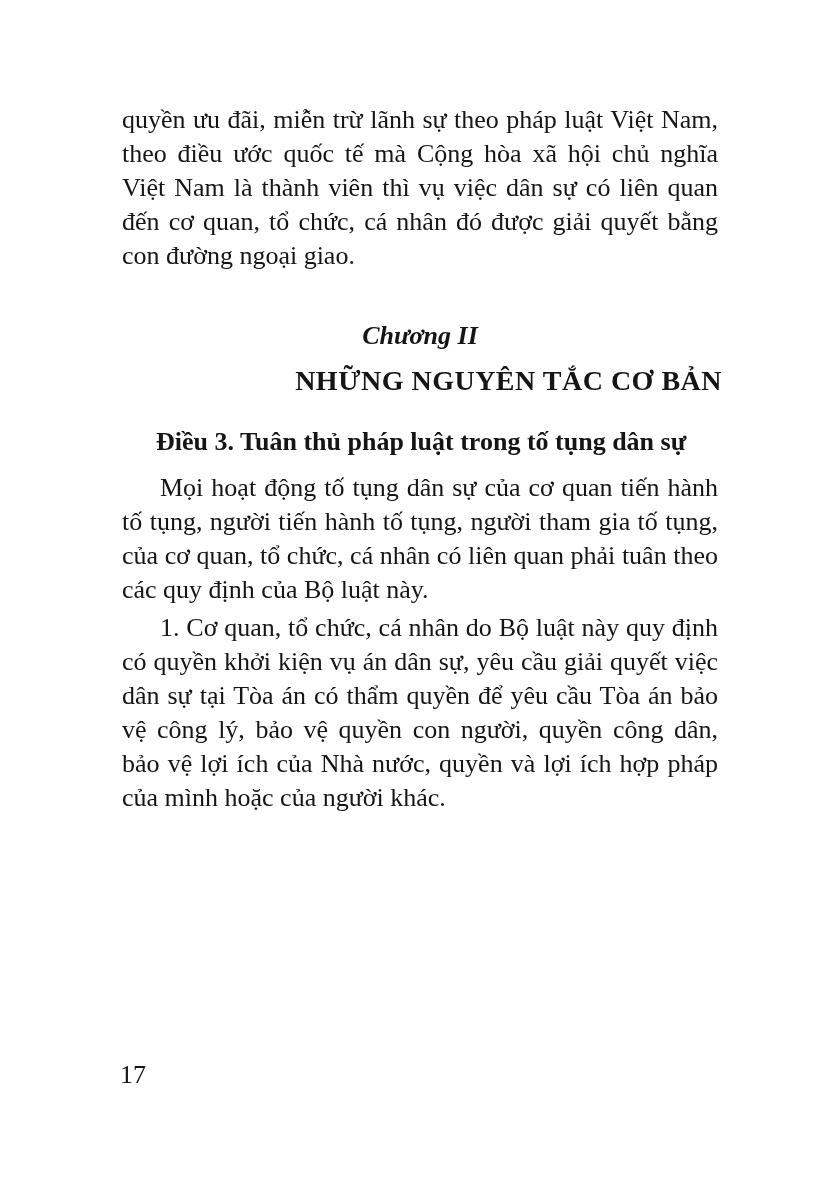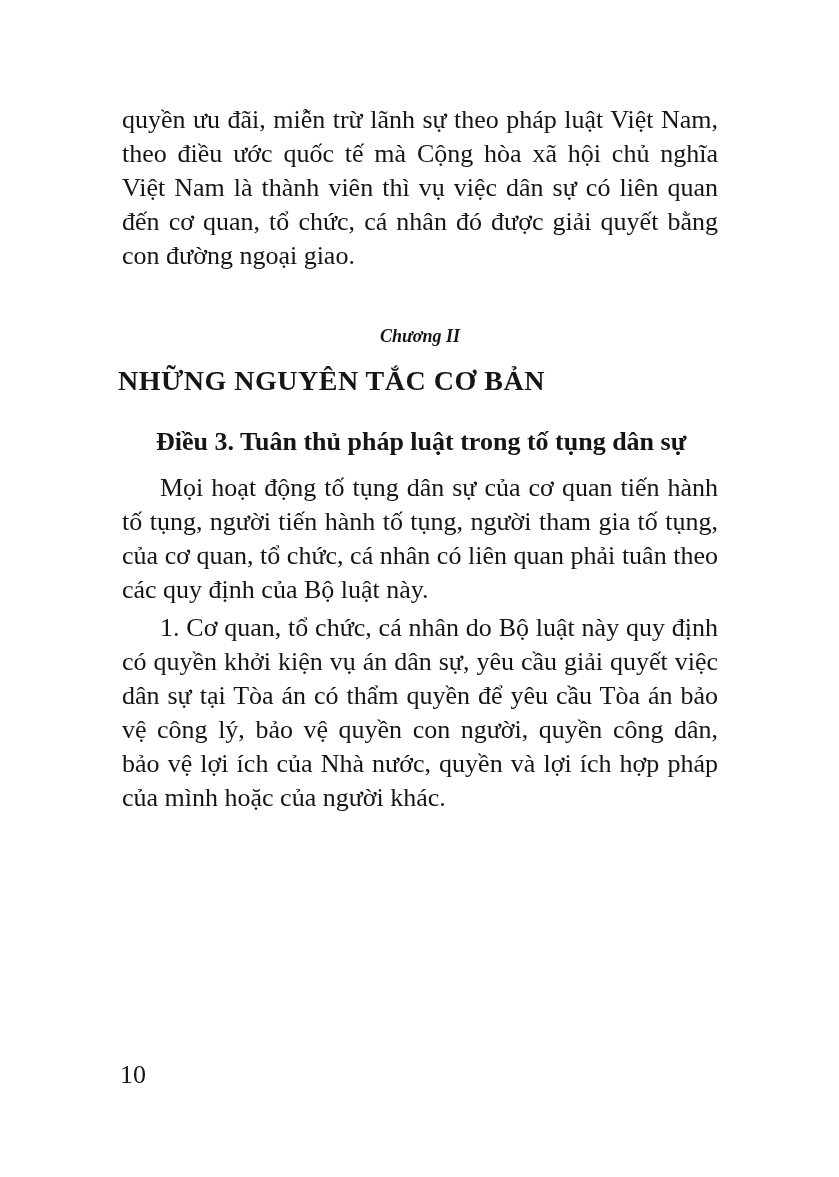--- a/index.html
+++ b/index.html
@@ -26,32 +26,32 @@
     font-size: 26px;
     line-height: 34px;
     text-align: justify;
     text-justify: inter-word;
   }
   .para.indent {
     text-indent: 38px;
   }
   .chapter-label {
     margin: 46px 0 0 0;
-    font-size: 18px;
+    font-size: 26px;
     line-height: 34px;
     font-weight: bold;
     font-style: italic;
     text-align: center;
   }
   .chapter-title {
     margin: 9px 0 0 0;
     font-size: 28px;
     line-height: 37px;
     font-weight: bold;
-    text-align: left;
+    text-align: right;
     letter-spacing: 0.5px;
   }
   .article-heading {
     margin: 26px 16px 12px 0;
     font-size: 26px;
     line-height: 34px;
     font-weight: bold;
     text-align: justify;
     text-indent: 38px;
   }
@@ -81,13 +81,13 @@
 
   <p class="para indent">Mọi hoạt động tố tụng dân sự của cơ quan tiến hành tố tụng, người tiến hành tố tụng, người tham gia tố tụng, của cơ quan, tổ chức, cá nhân có liên quan phải tuân theo các quy định của Bộ luật này.</p>
 
 
   <p class="para indent">1. Cơ quan, tổ chức, cá nhân do Bộ luật này quy định có quyền khởi kiện vụ án dân sự, yêu cầu giải quyết việc dân sự tại Tòa án có thẩm quyền để yêu cầu Tòa án bảo vệ công lý, bảo vệ quyền con người, quyền công dân, bảo vệ lợi ích của Nhà nước, quyền và lợi ích hợp pháp của mình hoặc của người khác.</p>
 
 
 
 </div>
 
-<div class="page-number">10</div>
+<div class="page-number">17</div>
 
 </body></html>

